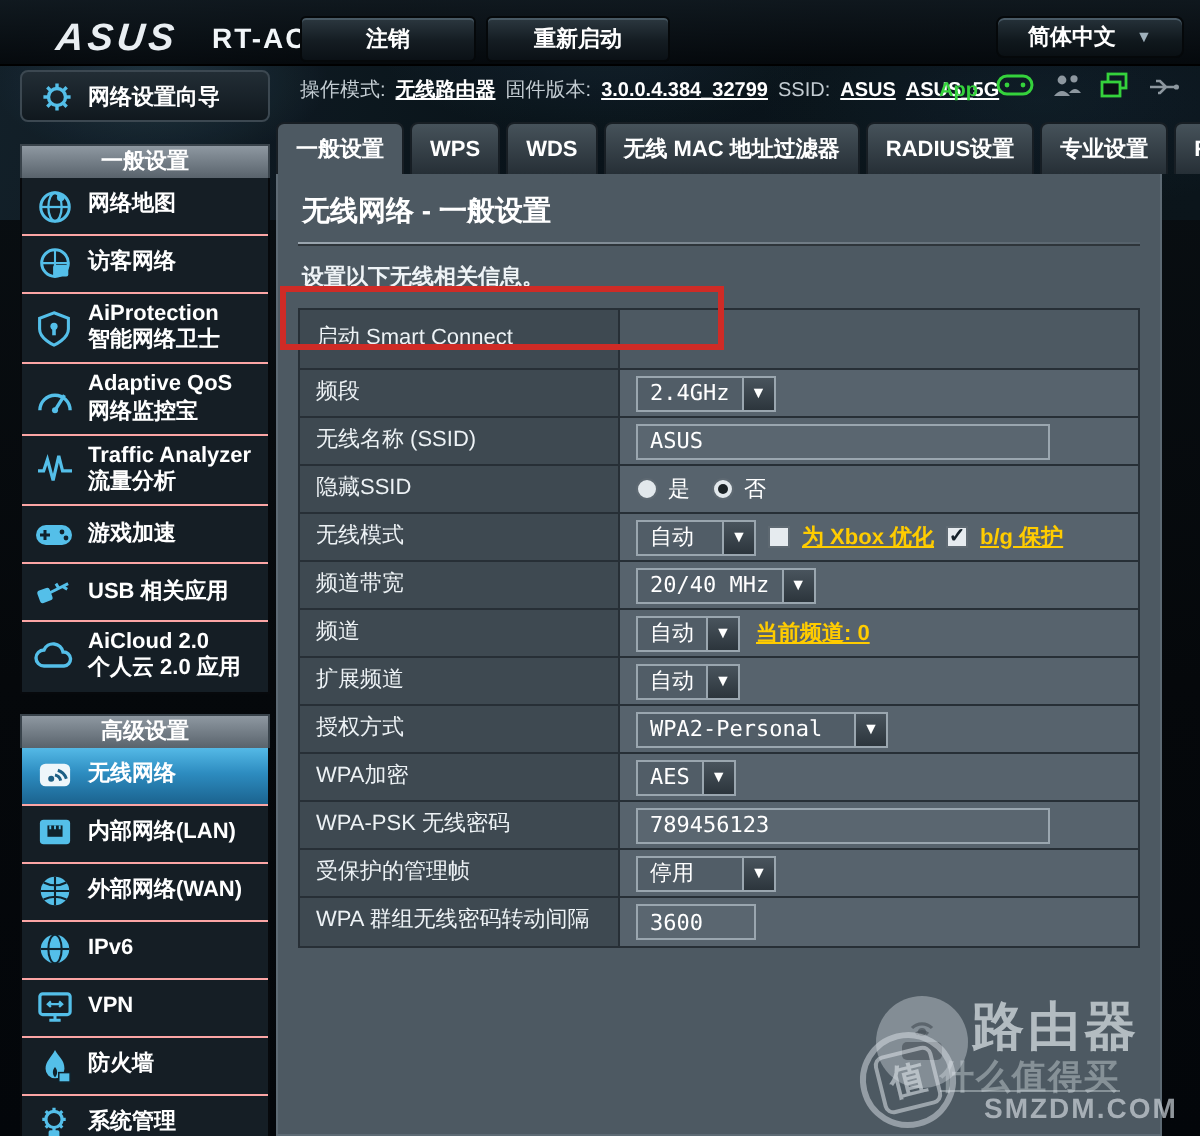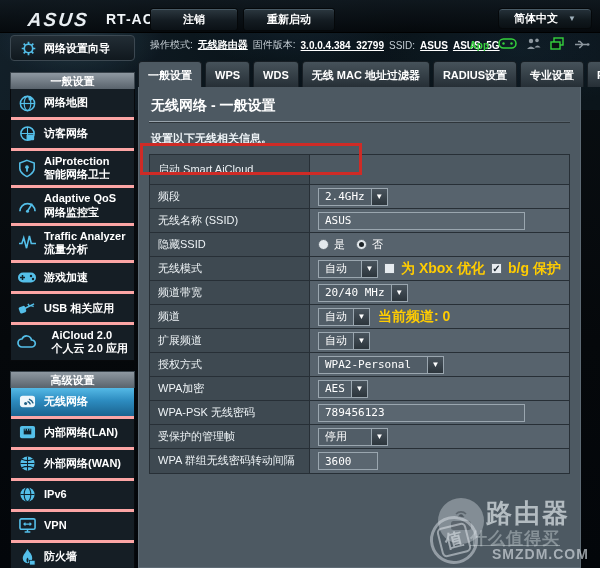--- a/index.html
+++ b/index.html
@@ -41,22 +41,22 @@
 
   
   .sidebar { position:absolute; left:10px; top:35px; width:125px; }
   .wizard { height:26px; border:1px solid #3c4851; border-radius:4px; margin-bottom:11px;
             background:linear-gradient(180deg,#222d35,#10181e); display:flex; align-items:center; gap:6px; padding:0 7px; cursor:pointer;}
   .wizard span { color:#fff; font-size:11px; font-weight:bold; }
   .sec-hdr { height:17px; line-height:17px; text-align:center; color:#fff; font-size:11px; font-weight:bold;
              background:linear-gradient(180deg,#8e98a1,#59636c); border:1px solid #39434b; border-bottom:none;}
   .side-list { background:#151e25; border:1px solid #07090c; border-top:none; }
   .side-item { display:flex; align-items:center; gap:7px; padding:4px 6px; min-height:28px;
-               border-bottom:3px solid #fca5a5; cursor:pointer; }
-  .side-item:last-child { border-bottom:none;justify-content:space-between; }
+               border-bottom:1px solid #fca5a5; cursor:pointer; }
+  .side-item:last-child { border-bottom:none; }
   .side-item .lbl { color:#fff; font-size:11px; font-weight:bold; line-height:1.2; }
   .side-item .lbl .l2:empty { display:none; }
   .side-item .lbl .l2 { display:block; }
   .side-item.active { background:linear-gradient(180deg,#54b9e6 0%,#2d8cc0 45%,#1b638f 100%); }
   .sicon { flex:0 0 20px; height:20px; display:flex; align-items:center; justify-content:center; }
 
   
   .tabs { position:absolute; left:138px; top:61px; display:flex; gap:3px; }
   .tab { height:26px; line-height:26px; padding:0 9px; color:#fff; font-size:11px; font-weight:bold;
          background:linear-gradient(180deg,#46525a,#262f36); border:1px solid #171e24; border-bottom:none;
@@ -92,21 +92,21 @@
   .knob { width:23px; height:18px; border-radius:9px; margin-left:1px;
           background:radial-gradient(circle at 35% 30%, #262d33, #05080a 75%); border:1px solid #000;}
   .offtxt { color:#8a949c; font-size:10px; font-weight:bold; margin-left:5px; letter-spacing:1px; }
 
   .radio { width:11px; height:11px; border-radius:50%; background:#e2e8ec; border:1px solid #5e6972; position:relative; cursor:pointer;}
   .radio.sel::after { content:""; position:absolute; inset:2px; border-radius:50%; background:#1b2226; }
   .rlabel { color:#fff; font-size:11px; margin-right:6px; }
   .check { width:11px; height:11px; background:#e6ebef; border:1px solid #5e6972; font-size:10px; line-height:10px;
            text-align:center; color:#16222b; font-weight:bold; cursor:pointer; }
   .check.on::after { content:"\2713"; }
-  .orange { color:#ffcc00; font-size:14px; font-weight:bold; }
+  .orange { color:#ffcc00; font-size:11px; font-weight:bold;text-decoration:underline; }
 
   .applywrap { text-align:center; padding-top:9px; }
   .apply { display:inline-block; background:linear-gradient(180deg,#3a444c 0%,#161d23 50%,#0c1216 100%);
            border:1px solid #05090c; box-shadow:0 0 0 1px rgba(120,135,145,.35); border-radius:4px;
            color:#fff; font-size:11px; font-weight:bold; padding:6px 15px; cursor:pointer; }
 
   .redbox { position:absolute; left:1px; top:56px; width:222px; height:32px; border:3px solid #cf2b26; z-index:6; pointer-events:none; }
 
   
   .watermark { position:absolute; right:6px; bottom:0; width:190px; height:72px; pointer-events:none; }
@@ -349,21 +349,21 @@
     <div class="tab">Roaming Block List</div>
   </div>
 
   <div class="panel">
     <div class="ptitle">无线网络 - 一般设置</div>
     <div class="psep"></div>
     <div class="psub">设置以下无线相关信息。</div>
 
     <div class="ftable">
       <div class="frow tall">
-        <div class="fl">启动 Smart AiCloud</div>
+        <div class="fl">启动 Smart Connect</div>
       </div>
 
       <div class="frow">
         <div class="fl">频段</div>
         <div class="fv">
           <div class="select">
               <span class="txt">2.4GHz</span>
               <span class="arrow">▼</span>
             </div>
         </div>

